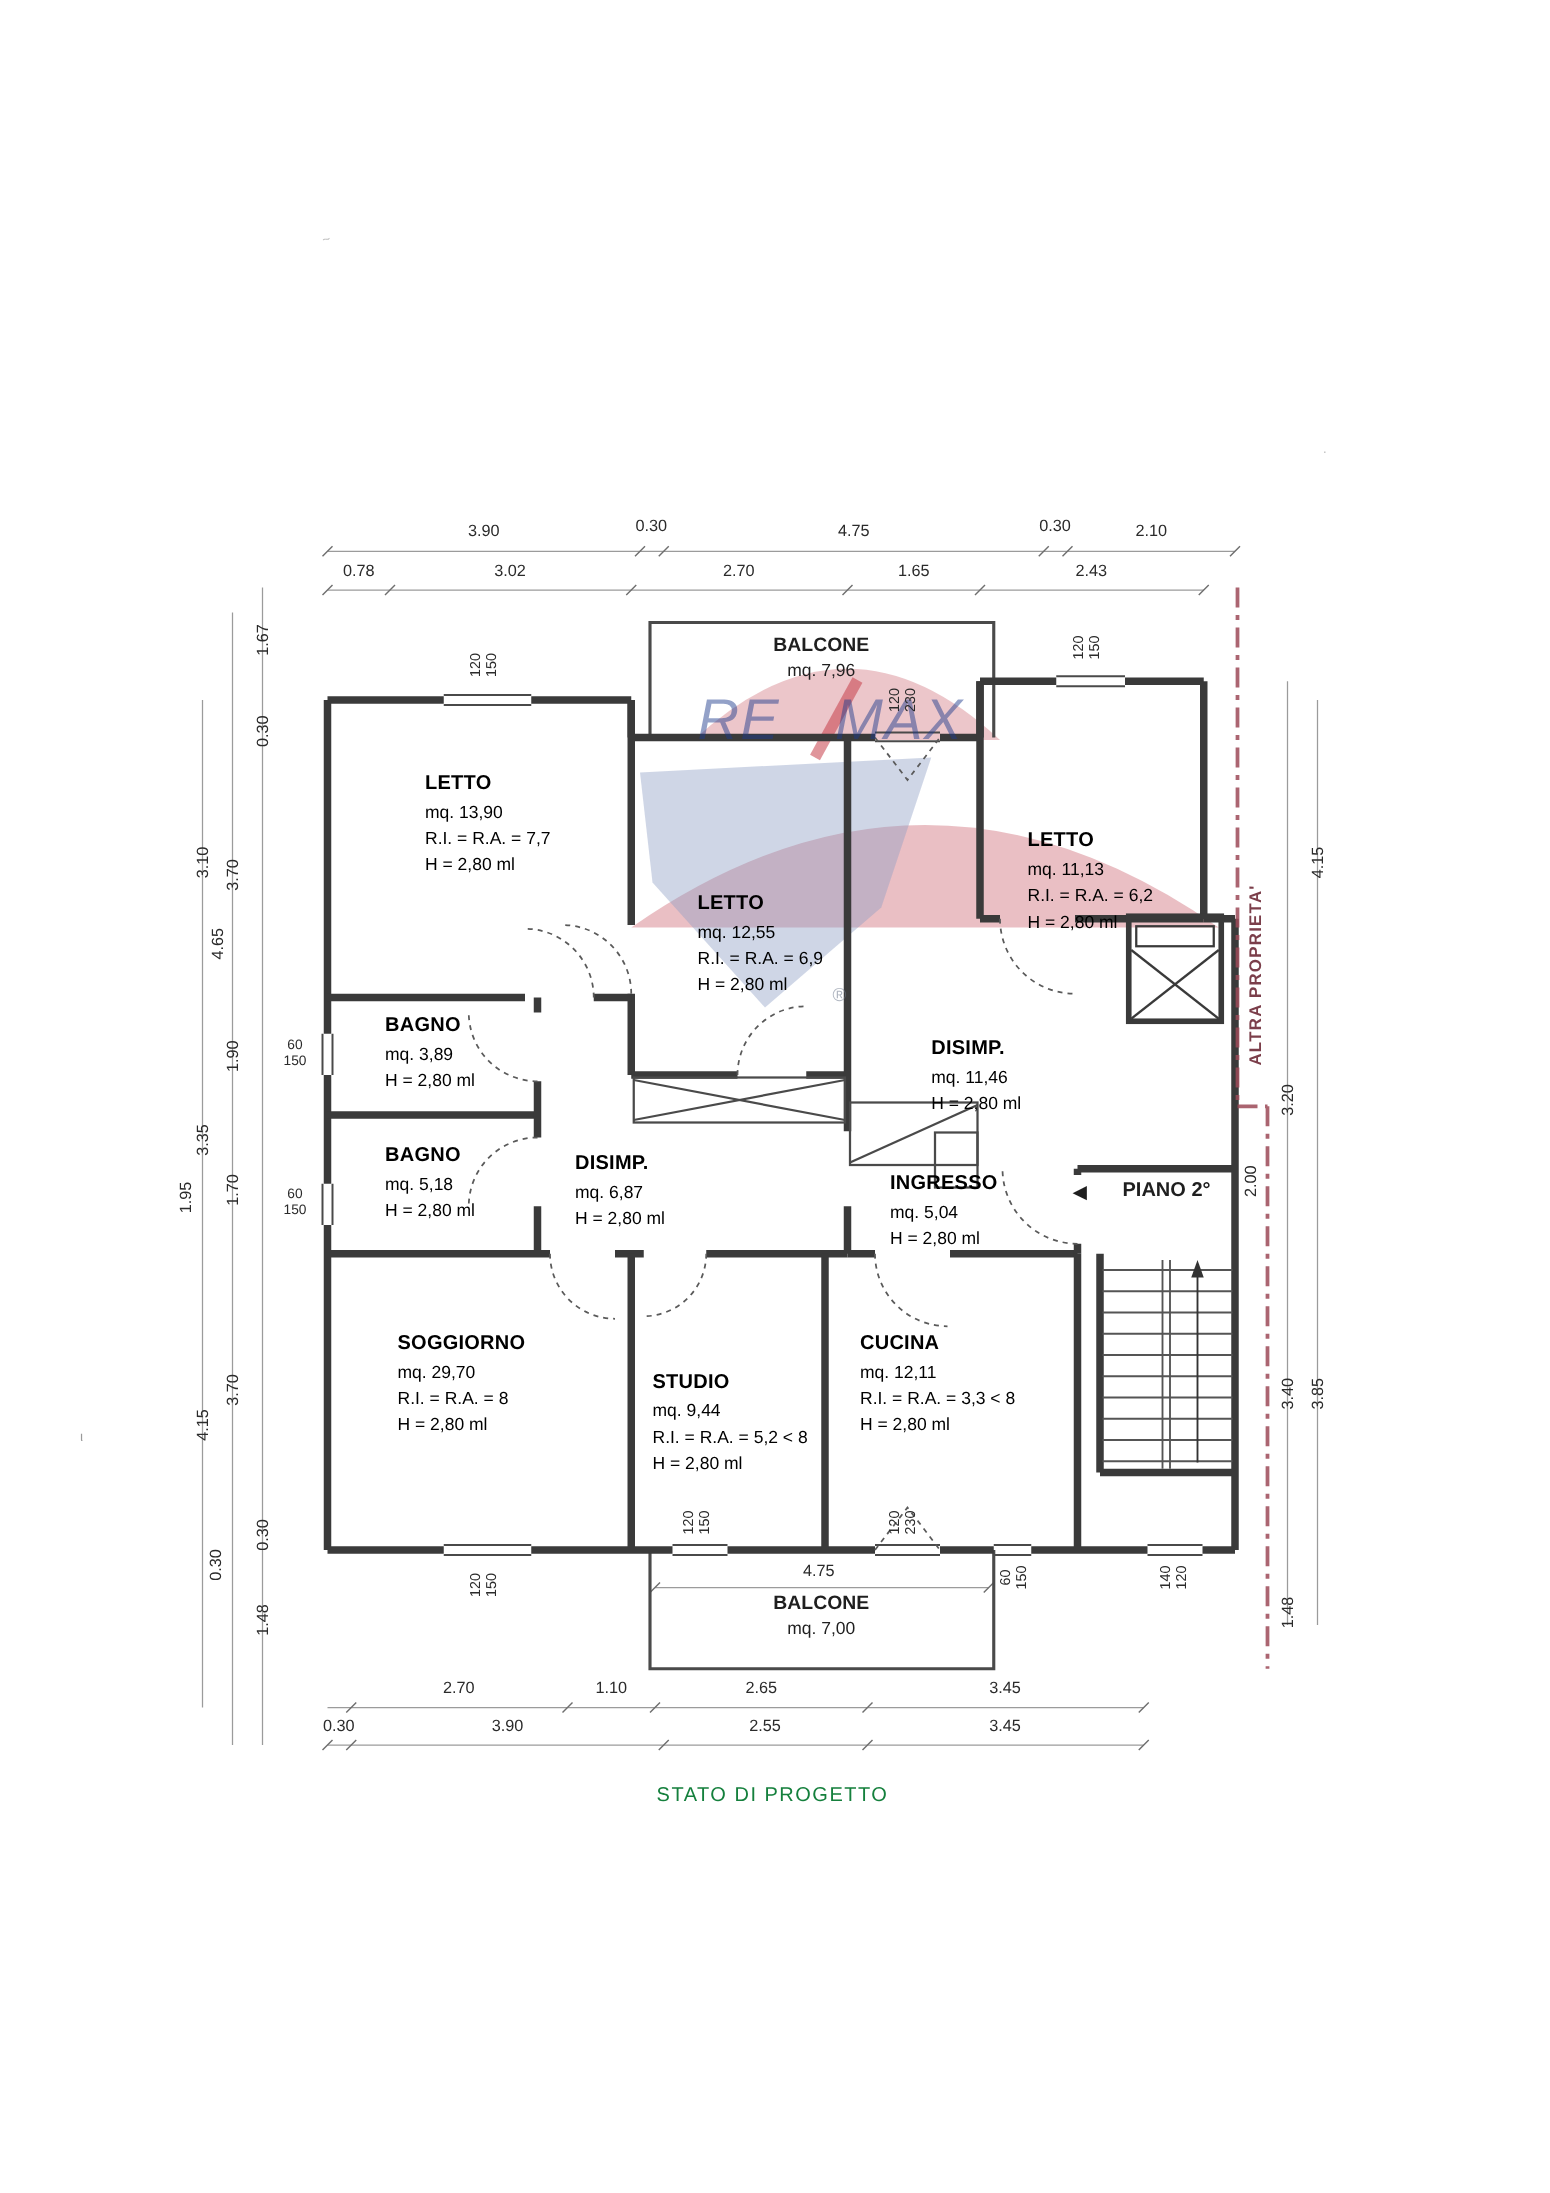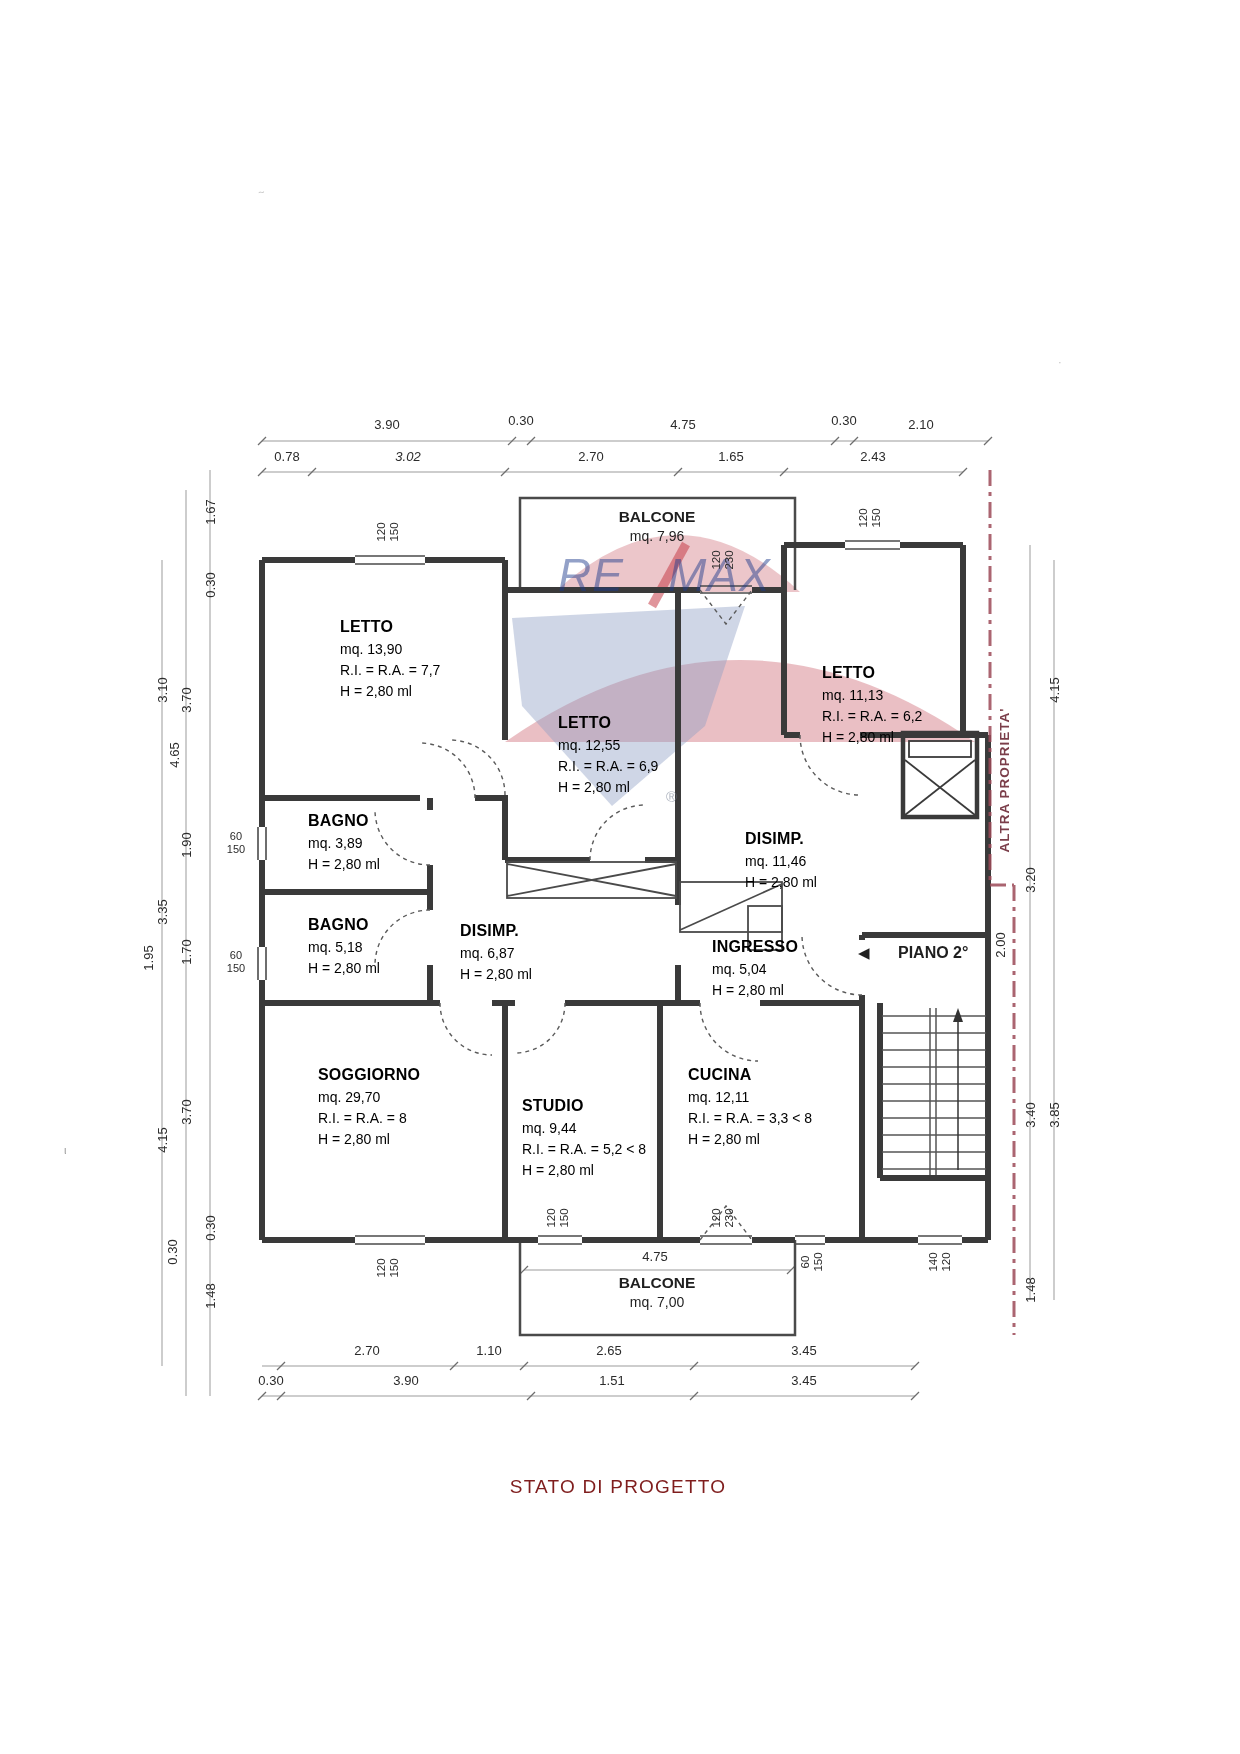--- a/index.html
+++ b/index.html
@@ -15,22 +15,22 @@
          align-items:center;font-size:11.5px;line-height:13px;font-weight:500;color:#2b2b2b;}
   .wpair-h{position:absolute;transform:translate(-50%,-50%);display:flex;flex-direction:column;
          align-items:center;font-size:11px;line-height:13px;font-weight:500;color:#2b2b2b;}
   .balc{position:absolute;transform:translateX(-50%);text-align:center;white-space:nowrap;}
   .balc .nm{font-size:15.5px;font-weight:600;}
   .balc .ln{font-size:14px;font-weight:500;line-height:21px;}
   .piano{position:absolute;font-size:16px;font-weight:600;white-space:nowrap;}
   .dirarrow{position:absolute;font-size:15px;color:#1f1f1f;}
   .altra{position:absolute;transform:translate(-50%,-50%) rotate(-90deg);font-size:13.5px;font-weight:600;
          letter-spacing:1px;color:#7b3e4a;white-space:nowrap;}
-  .title{position:absolute;left:618px;top:1428px;transform:translateX(-50%);font-size:19px;
-         font-weight:500;letter-spacing:1.2px;color:#7f1d1d;white-space:nowrap;margin-top:48px;}
+  .title{position:absolute;left:618px;top:1428px;transform:translateX(-50%);font-size:16px;
+         font-weight:500;letter-spacing:1.2px;color:#15803d;white-space:nowrap;}
   .wm-text{position:absolute;font-style:italic;font-weight:400;font-size:46px;
            color:rgba(30,58,140,.48);letter-spacing:1px;white-space:nowrap;}
   .wm-reg{position:absolute;font-size:15px;color:rgba(110,120,140,.55);}
   .noise{position:absolute;color:#c0c0c0;font-size:11px;}
 </style>
 </head>
 <body>
 
 <div class="page">
 
@@ -222,32 +222,32 @@
   <span class="wm-text" style="left:558px;top:548px;">RE</span>
   <span class="wm-text" style="left:668px;top:548px;">MAX</span>
   <span class="wm-reg" style="left:666px;top:788px;">®</span>
 
   <span class="hdim" style="left:387px;top:424px;">3.90</span>
   <span class="hdim" style="left:521px;top:420px;">0.30</span>
   <span class="hdim" style="left:683px;top:424px;">4.75</span>
   <span class="hdim" style="left:844px;top:420px;">0.30</span>
   <span class="hdim" style="left:921px;top:424px;">2.10</span>
   <span class="hdim" style="left:287px;top:456px;">0.78</span>
-  <span class="hdim" style="left:408px;top:456px;font-style:italic;">3.02</span>
+  <span class="hdim" style="left:408px;top:456px;">3.02</span>
   <span class="hdim" style="left:591px;top:456px;">2.70</span>
   <span class="hdim" style="left:731px;top:456px;">1.65</span>
   <span class="hdim" style="left:873px;top:456px;">2.43</span>
 
   <span class="hdim" style="left:367px;top:1350px;">2.70</span>
   <span class="hdim" style="left:489px;top:1350px;">1.10</span>
   <span class="hdim" style="left:609px;top:1350px;">2.65</span>
   <span class="hdim" style="left:804px;top:1350px;">3.45</span>
   <span class="hdim" style="left:271px;top:1380px;">0.30</span>
   <span class="hdim" style="left:406px;top:1380px;">3.90</span>
-  <span class="hdim" style="left:612px;top:1380px;">1.51</span>
+  <span class="hdim" style="left:612px;top:1380px;">2.55</span>
   <span class="hdim" style="left:804px;top:1380px;">3.45</span>
 
   <span class="vdim" style="left:210px;top:512px;">1.67</span>
   <span class="vdim" style="left:210px;top:585px;">0.30</span>
   <span class="vdim" style="left:162px;top:690px;">3.10</span>
   <span class="vdim" style="left:186px;top:700px;">3.70</span>
   <span class="vdim" style="left:174px;top:755px;">4.65</span>
   <span class="vdim" style="left:186px;top:845px;">1.90</span>
   <span class="vdim" style="left:162px;top:912px;">3.35</span>
   <span class="vdim" style="left:148px;top:958px;">1.95</span>

